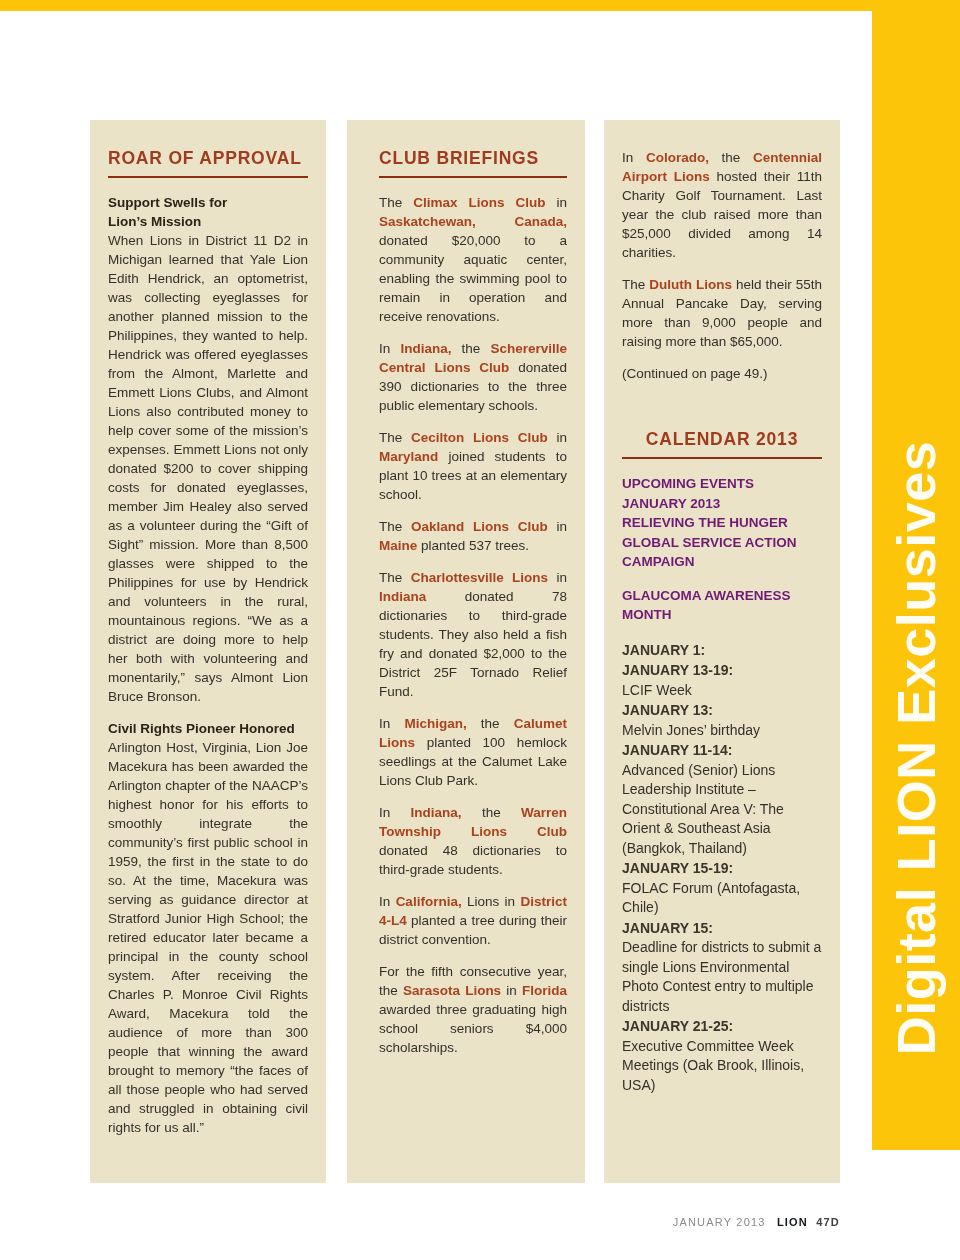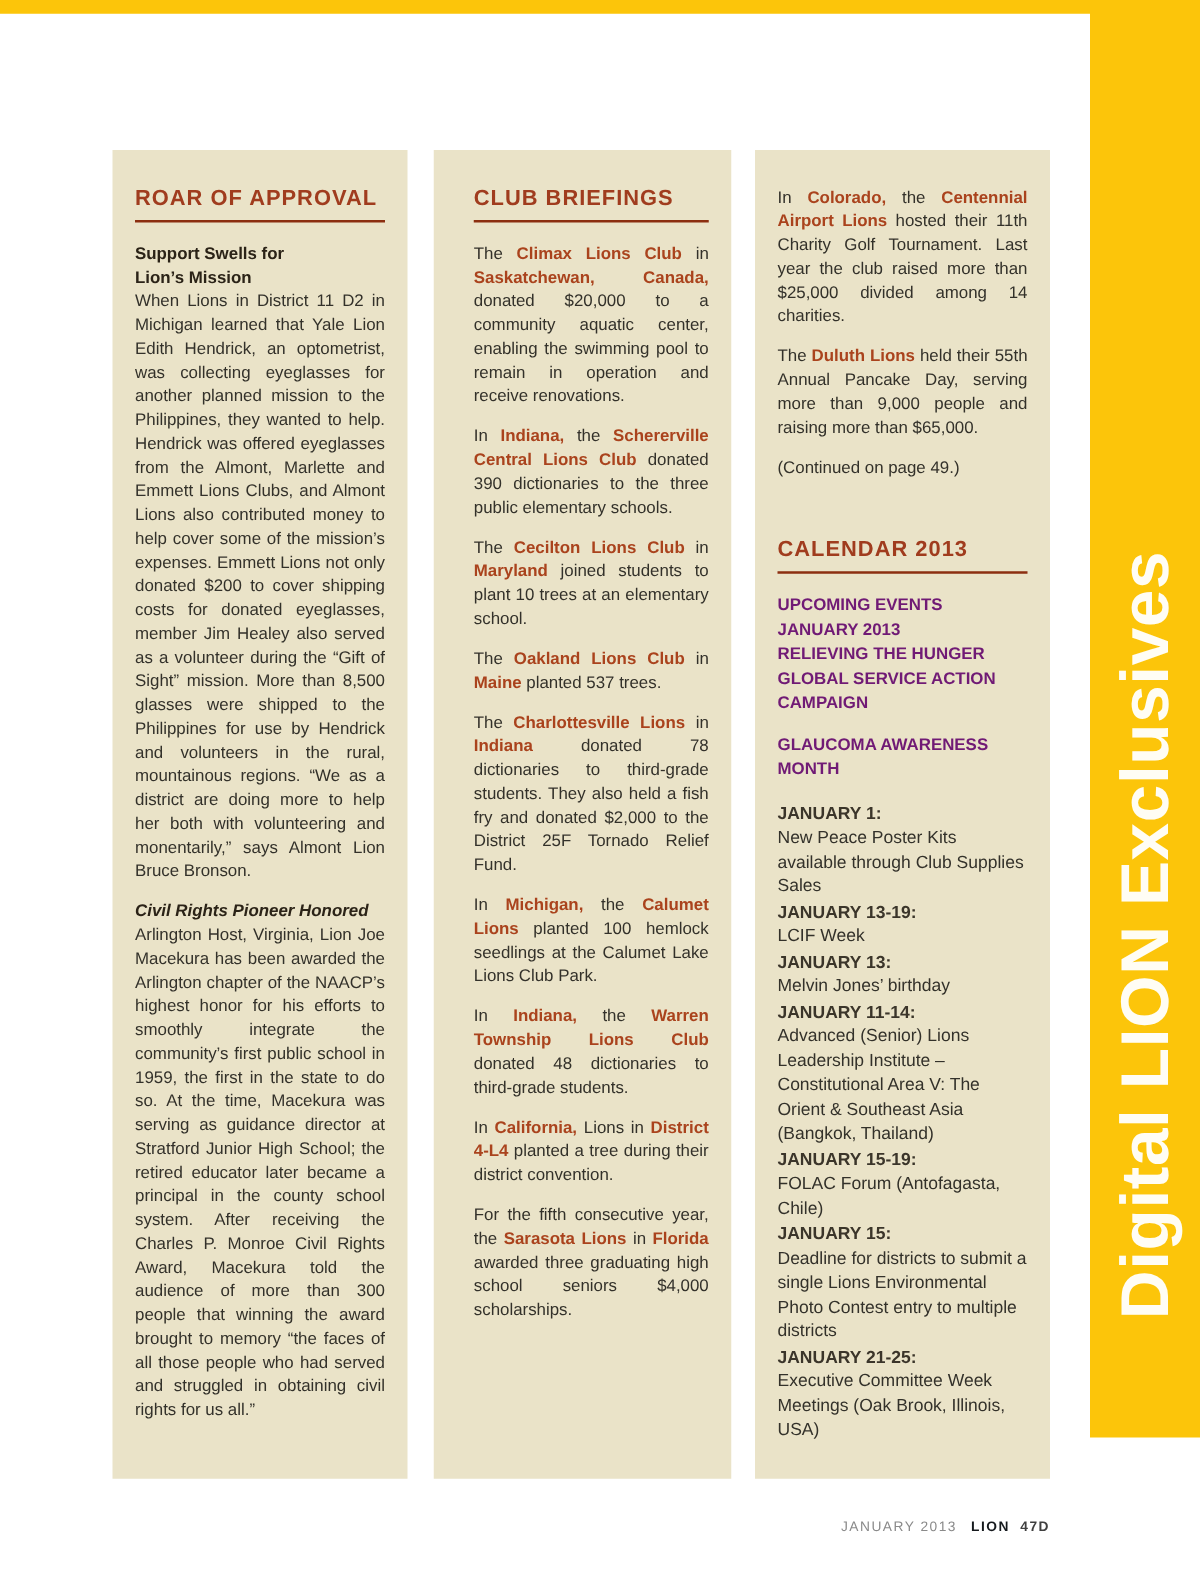--- a/index.html
+++ b/index.html
@@ -51,24 +51,24 @@
     line-height:19px; white-space:pre-line;
   }
   .body-text {
     font-size:13.5px; line-height:19px; color:#33312a;
     text-align:justify;
     hyphens:auto; -webkit-hyphens:auto;
     margin-bottom:13px;
   }
   .red-bold { color:#aa431d; font-weight:bold; }
 
-  .story2-title { margin-top:0;font-style:italic; }
+  .story2-title { margin-top:0; }
 
   
-  .calendar-heading { margin-top:46px; }
+  .calendar-heading { margin-top:46px;text-align:center; }
   .cal-group { margin-bottom:14px; }
   .cal-line {
     font-size:13.5px; font-weight:bold; color:#701a75; line-height:19.5px;
   }
   #calendar-events { margin-top:16px; }
   .cal-event { font-size:14px; line-height:19.5px; color:#33312a; margin-bottom:1px; }
   .cal-date { display:block; font-weight:bold; color:#3b352a; }
   .cal-desc { display:block; }
 
   
@@ -131,21 +131,20 @@
           <div class="cal-line">JANUARY 2013</div>
           <div class="cal-line">RELIEVING THE HUNGER GLOBAL SERVICE ACTION CAMPAIGN</div>
         </div>
         <div class="cal-group">
           <div class="cal-line">GLAUCOMA AWARENESS MONTH</div>
         </div>
       </div>
     <div id="calendar-events">
         <div class="cal-event">
           <span class="cal-date">JANUARY 1:</span>
-          <span class="cal-desc">New Peace Poster Kits available through Club Supplies Sales</span>
         </div>
         <div class="cal-event">
           <span class="cal-date">JANUARY 13-19:</span>
           <span class="cal-desc">LCIF Week</span>
         </div>
         <div class="cal-event">
           <span class="cal-date">JANUARY 13:</span>
           <span class="cal-desc">Melvin Jones’ birthday</span>
         </div>
         <div class="cal-event">

